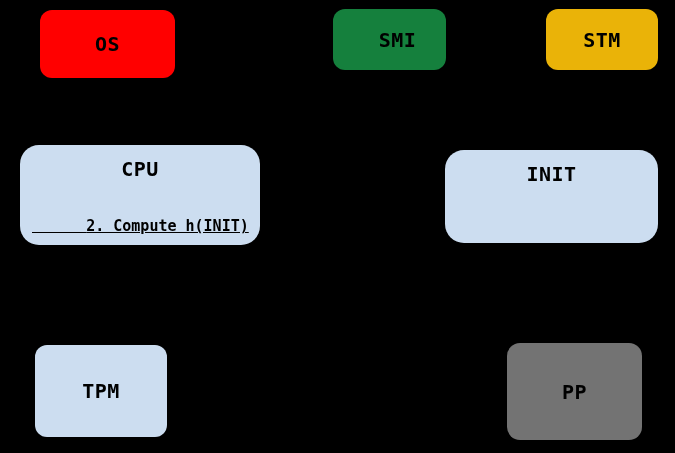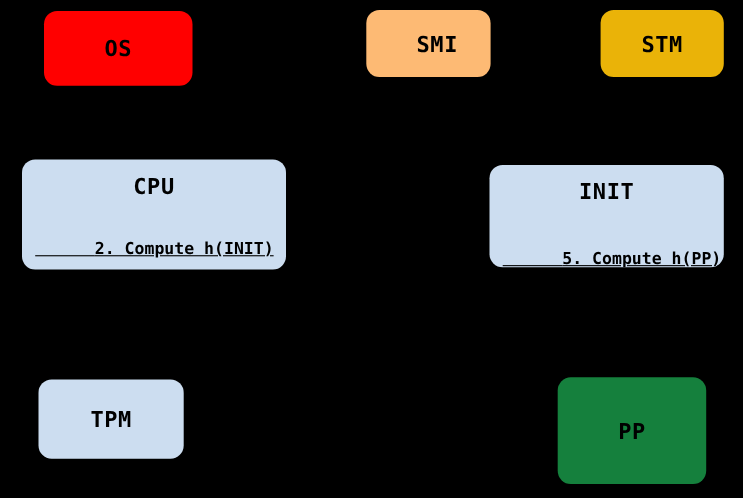--- a/index.html
+++ b/index.html
@@ -44,69 +44,67 @@
     text-align: left;
     text-decoration: underline;
   }
   
   .node.simple {
     justify-content: center;
   }
   
   .node.detail {
     justify-content: flex-start;
+    border-radius: 19px;
   }
 
   
   #node-os   { left: 40px;  top: 10px;  width: 135px; height: 68px; }
   #node-smi  { left: 333px; top: 9px;   width: 113px; height: 61px; }
   #node-stm  { left: 546px; top: 9px;   width: 112px; height: 61px; }
   #node-cpu  { left: 20px;  top: 145px; width: 240px; height: 100px; }
   #node-init { left: 445px; top: 150px; width: 213px; height: 93px; }
-  #node-tpm  { left: 35px;  top: 345px; width: 132px; height: 72px; }
+  #node-tpm  { left: 35px;  top: 345px; width: 132px; height: 92px; }
   #node-pp   { left: 507px; top: 343px; width: 135px; height: 97px; }
 
   #node-cpu .node-title  { margin-top: 13px; }
   #node-cpu .node-body   { margin-top: 16px; align-self: stretch; padding: 0 12px; }
   #node-init .node-title { margin-top: 13px; }
   #node-init .node-body  { margin-top: 20px; align-self: stretch; padding: 0 12px; }
 </style>
 </head>
 <body style="background: rgb(0, 0, 0);">
 
 <div id="canvas" style="background: rgb(0, 0, 0); color: rgb(0, 0, 0);">
 
   <div class="node simple" id="node-os" style="background: rgb(255, 0, 0);">
     <div class="node-title">OS</div>
   </div>
 
-  <div class="node simple" id="node-smi" style="background: #fdba74; padding-left: 16px;">
+  <div class="node simple" id="node-smi" style="background: #15803d; padding-left: 16px;">
     <div class="node-title">SMI</div>
   </div>
 
   <div class="node simple" id="node-stm" style="background: #eab308;">
     <div class="node-title">STM</div>
   </div>
 
   <div class="node detail" id="node-cpu" style="background: rgb(204, 221, 240);">
     <div class="node-title">CPU</div>
     <div class="node-body">
       <span class="line-left">2. Compute h(INIT)</span>
       
     </div>
   </div>
 
   <div class="node detail" id="node-init" style="background: rgb(204, 221, 240);">
     <div class="node-title">INIT</div>
-    <div class="node-body">
-      <span class="line-left">5. Compute h(PP)</span>
-    </div>
   </div>
 
   <div class="node simple" id="node-tpm" style="background: rgb(204, 221, 240);">
     <div class="node-title">TPM</div>
   </div>
 
-  <div class="node simple" id="node-pp" style="background: #15803d;">
+  <div class="node simple" id="node-pp" style="background: #737373; border-radius: 13px;">
     <div class="node-title">PP</div>
   </div>
 
 </div>
 
 </body></html>

